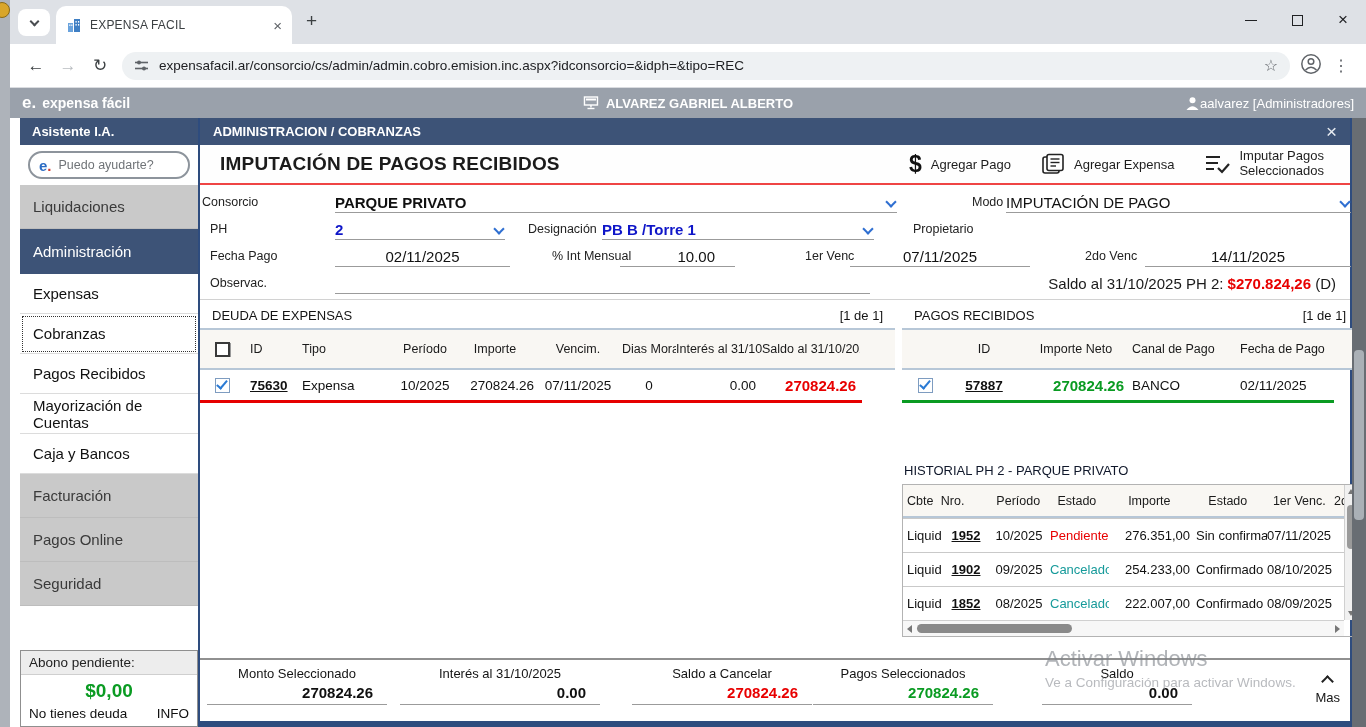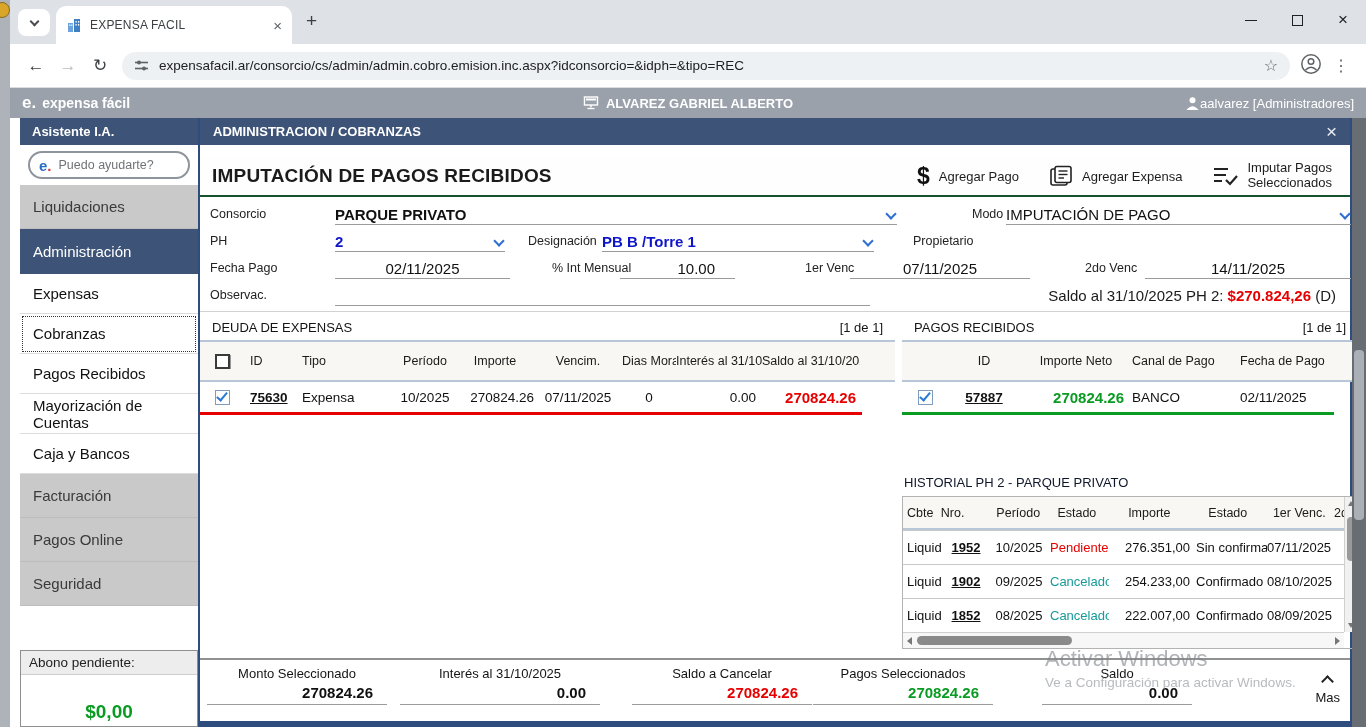--- a/index.html
+++ b/index.html
@@ -53,28 +53,28 @@
   .elogo { font-weight:bold; color:#2b6cc4; font-size:15px; }
   .eldot { color:#d23b2f; }
   .search-ph { font-size:12.5px; color:#6f7377; }
   .sb-item { display:flex; align-items:center; padding-left:13px; font-size:15px; }
   .sb-gray { background:#c9c9c9; color:#3a3a3a; border-bottom:1px solid #bdbdbd; }
   .sb-white { background:#fff; color:#111; border-bottom:1px solid #dcdcdc; }
   .sb-selected { background:#3d5377; color:#fff; }
   .sb-focus { outline:1px dotted #333; outline-offset:-3px; }
   .sb-abono { margin-top:auto; border:1px solid #8f8f8f; background:#fff; height:77px; display:flex; flex-direction:column; }
   .abono-title { background:#ededed; font-size:13.5px; color:#222; padding:4px 8px; border-bottom:1px solid #cfcfcf; }
-  .abono-amount { text-align:center; color:#0a9b22; font-weight:bold; font-size:19px; padding-top:5px;margin-top:21px; }
+  .abono-amount { text-align:center; color:#0a9b22; font-weight:bold; font-size:19px; padding-top:5px; }
   .abono-foot { display:flex; justify-content:space-between; font-size:13.5px; color:#111; padding:4px 8px 5px 8px; margin-top:auto; }
 
   
   .main { flex:1; background:#fff; border-left:2px solid #2e4c7e; border-right:2px solid #2e4c7e; border-bottom:6px solid #2e4c7e; display:flex; flex-direction:column; position:relative;justify-content:space-between; }
   .breadcrumb-bar { height:27px; background:#3d5377; color:#fff; display:flex; align-items:center; padding:0 13px; font-size:13px; font-weight:bold; }
   .bc-close { margin-left:auto; font-size:19px; font-weight:normal; color:#e8ecf2; }
-  .titlebar { height:40px; background:#fefefe; border-bottom:2px solid #14532d; display:flex; align-items:center; padding:0 12px;margin-top:12px; }
+  .titlebar { height:40px; background:#fefefe; border-bottom:2px solid #ef4444; display:flex; align-items:center; padding:0 20px; }
   .page-title { font-size:19px; font-weight:bold; color:#1b1b1b; letter-spacing:.2px; }
   .actions { margin-left:auto; display:flex; align-items:center; gap:30px; padding-right:6px; }
   .action { display:flex; align-items:center; gap:9px; font-size:13px; color:#1d1d1d; }
   .dollar-ico { font-size:23px; font-weight:600; color:#111; }
   .two-line { line-height:1.15; }
 
   
   .formarea { position:relative; height:115px; border-bottom:1px solid #d2d2d2; font-size:12.5px; }
   .fl { position:absolute; color:#222; top:0; }
   .fv { position:absolute; height:22px; border-bottom:1px solid #9b9b9b; display:flex; align-items:flex-end; font-size:15px; color:#111; padding-bottom:1px; }
@@ -310,21 +310,21 @@
               </svg>
               <span class="two-line">
                 <span>Imputar Pagos</span><br>
                 <span>Seleccionados</span>
               </span>
             </div>
           </div>
         </div>
 
         <div class="formarea">
-          <span class="fl" style="left:10px; top:10px">Consorcio</span>
+          <span class="fl" style="left:2px; top:10px">Consorcio</span>
           <div class="fv" style="left:135px; top:6px; width:562px">
             <span class="val boldblack">PARQUE PRIVATO</span>
             <span class="chev-dd"></span>
           </div>
           <span class="fl" style="left:772px; top:10px">Modo</span>
           <div class="fv" style="left:806px; top:6px; width:345px">
             <span class="val">IMPUTACIÓN DE PAGO</span>
             <span class="chev-dd"></span>
           </div>
 

